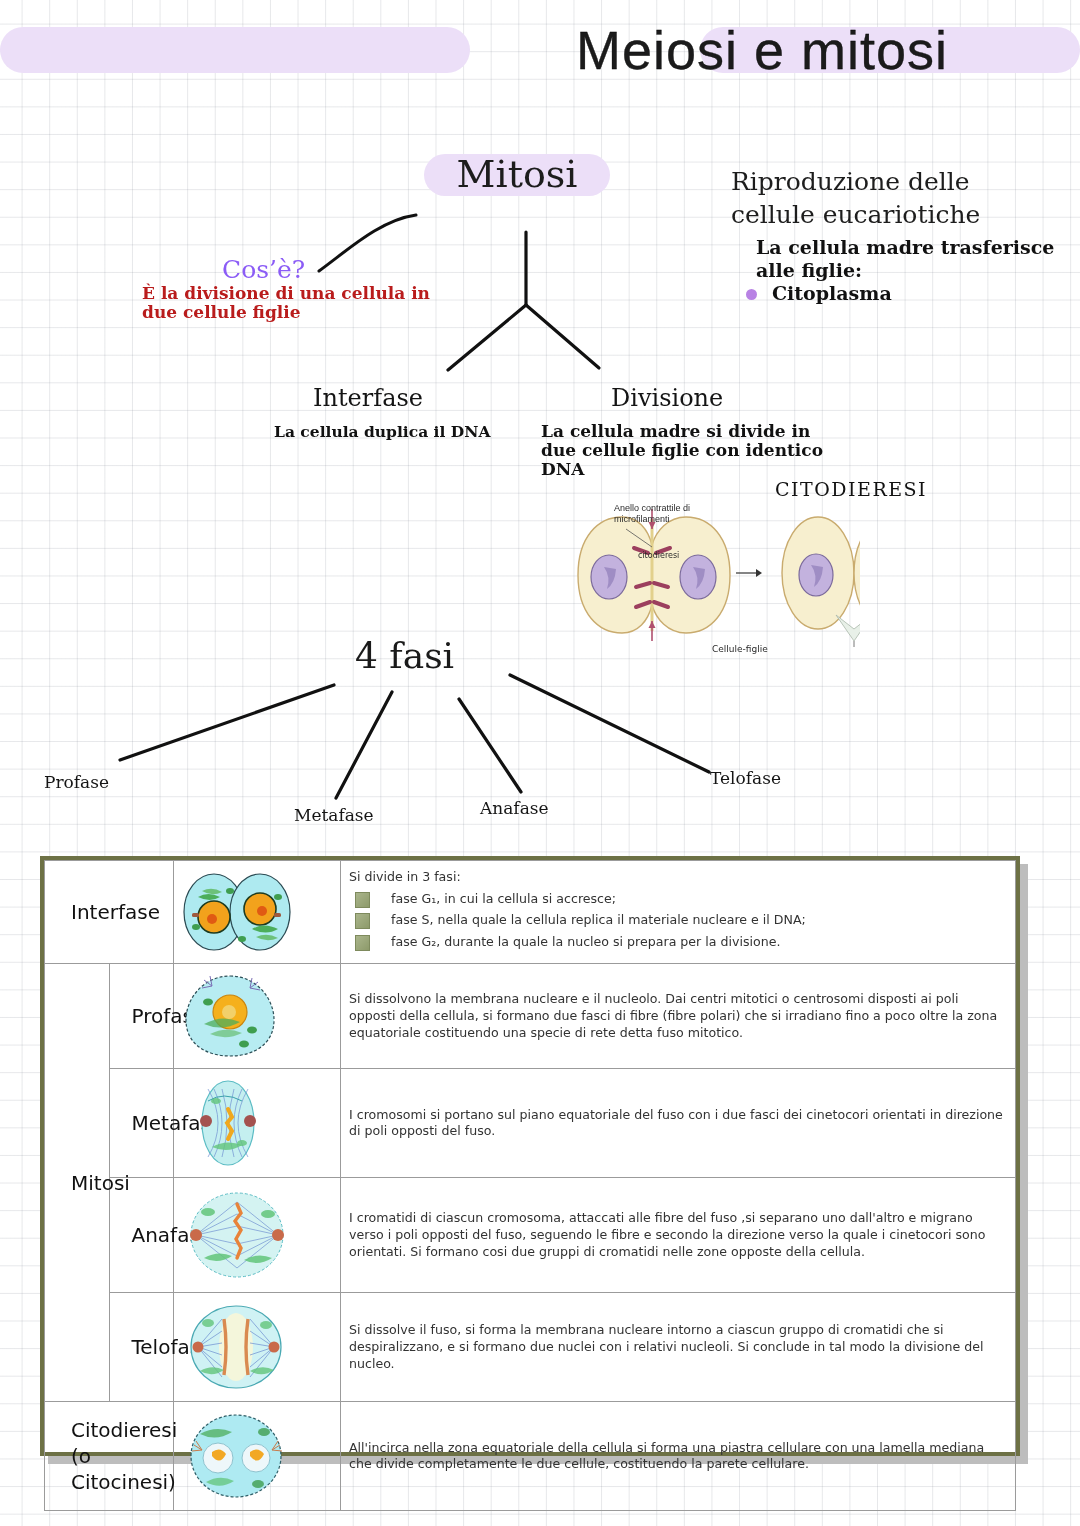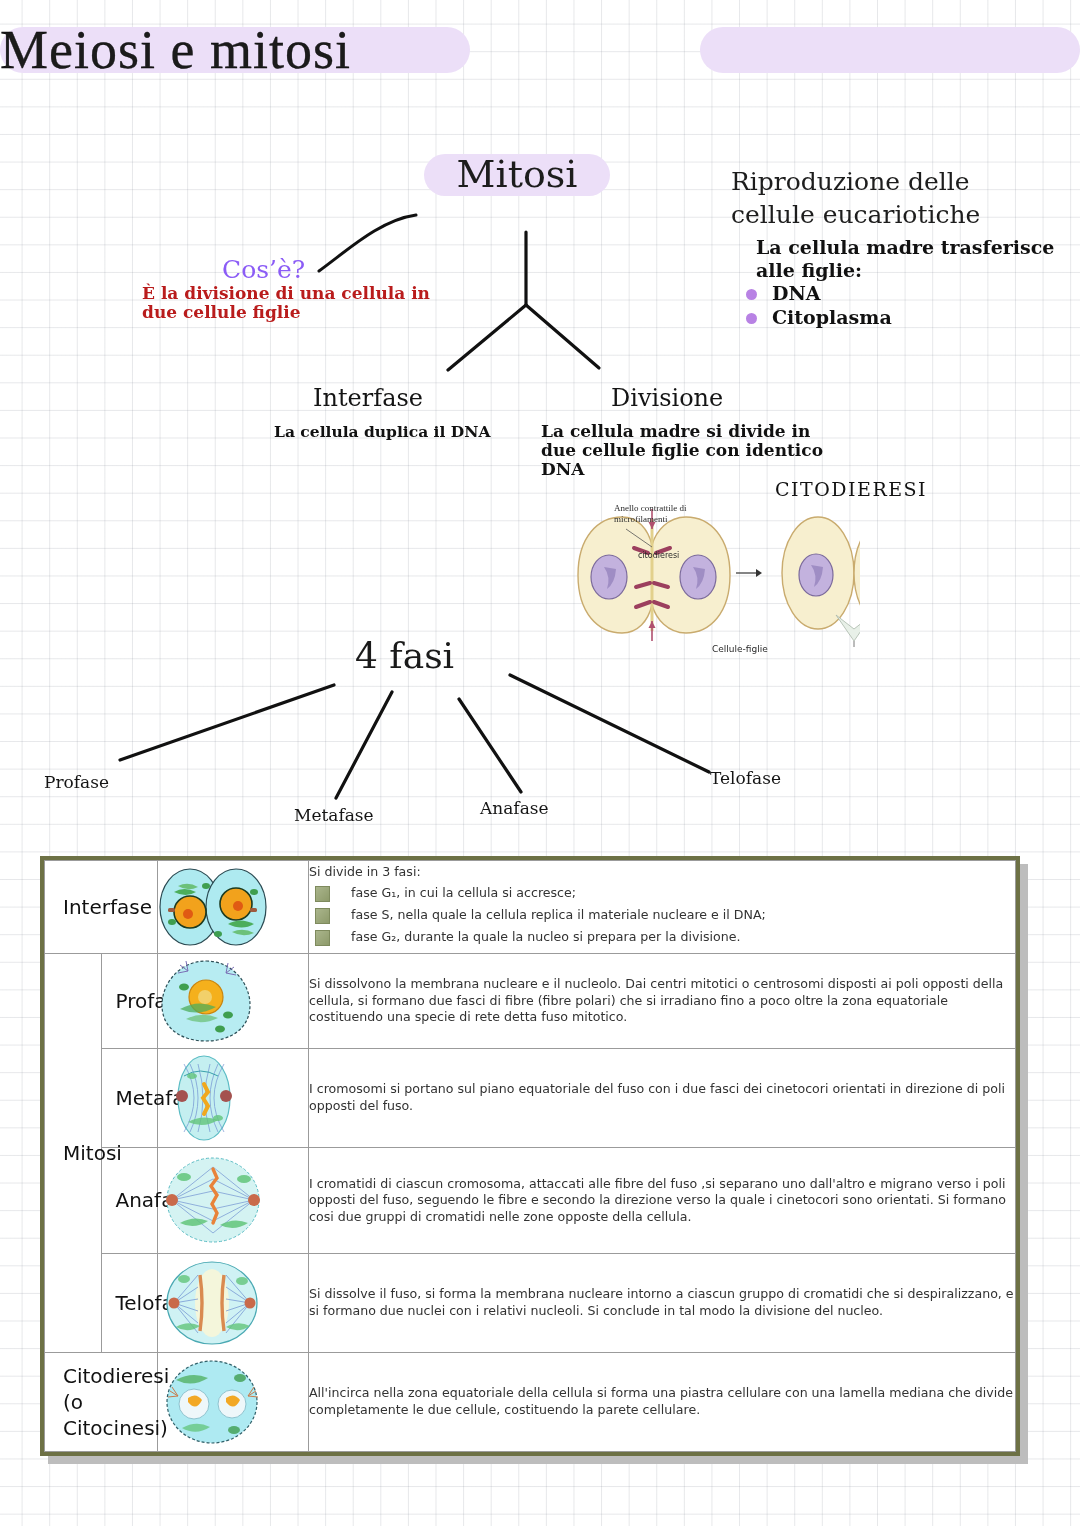--- a/index.html
+++ b/index.html
@@ -19,23 +19,23 @@
   
   #header-band{
     left:0;top:27px;width:1080px;height:46px;
   }
   #header-band .bar-l,#header-band .bar-r{
     position:absolute;top:0;height:46px;background:#ecdff8;border-radius:23px;
   }
   #header-band .bar-l{left:0;width:470px;}
   #header-band .bar-r{left:700px;width:380px;}
   #page-title{
-    position:absolute;left:0;top:-2px;width:948px;text-align:left;
+    position:absolute;left:0;top:-2px;width:948px;text-align:right;
     font-size:54px;line-height:50px;letter-spacing:1px;
-    font-family:Liberation Serif, serif;font-weight:400;
+    font-family:Liberation Sans, sans-serif;font-weight:400;
     color:#1b1b1b;
     -webkit-text-stroke:0.3px #000;
   }
 
   
   #mitosi-pill{
     left:424px;top:154px;width:186px;height:42px;
     background:#ecdff8;border-radius:21px;
   }
   #mitosi-label{
@@ -93,21 +93,21 @@
   }
 
   
   #citodieresi-title{
     left:775px;top:478px;
     font-family:"DejaVu Serif", serif;font-size:19px;letter-spacing:1.5px;color:#111;font-weight:400;
   }
   #cyto-diagram{left:540px;top:495px;width:320px;height:160px;}
   #cyto-cap1{
     left:614px;top:503px;width:110px;
-    font-family:Liberation Serif, serif;font-size:9px;line-height:11px;color:#2b2b2b;
+    font-family:Liberation Sans, sans-serif;font-size:9px;line-height:11px;color:#2b2b2b;
   }
   #cyto-cap2{
     left:638px;top:551px;
     font-family:"DejaVu Sans", sans-serif;font-size:8px;color:#2b2b2b;
   }
   #cyto-cap3{
     left:712px;top:644px;
     font-family:"DejaVu Sans", sans-serif;font-size:9px;color:#2b2b2b;
   }
 
@@ -132,21 +132,21 @@
     position:absolute;left:8px;top:8px;width:980px;height:600px;background:#bdbdbd;
   }
   #phase-table{
     position:absolute;left:0;top:0;width:980px;height:600px;
     background:#fff;border:4px solid #6d7145;box-sizing:border-box;
   }
   #phase-table table{
     width:100%;height:100%;border-collapse:collapse;table-layout:fixed;
   }
   #phase-table td{
-    border:1px solid #9b9b9b;vertical-align:middle;padding:0;
+    border:1px solid #9b9b9b;vertical-align:middle;padding:8px;
     background:transparent;
   }
   td.cat{width:112px;border-left:none;}
   td.phase{width:110px;}
   td.pic{width:150px;text-align:center;}
   td.desc{padding:6px 12px 6px 10px;}
   .cat-label{
     font-family:"DejaVu Sans", sans-serif;font-size:20px;color:#111;padding-left:18px;line-height:26px;
   }
   .phase-label{
@@ -193,21 +193,20 @@
   <path d="M 521 792 L 459 699" stroke="#111" stroke-width="3.2" fill="none" stroke-linecap="round"></path>
   <path d="M 709 772 L 510 675" stroke="#111" stroke-width="3.2" fill="none" stroke-linecap="round"></path>
 </svg>
 
 <div class="abs" id="cose-label">Cos’è?</div>
 <div class="abs" id="cose-text">È la divisione di una cellula in due cellule figlie</div>
 
 <div class="abs" id="repro-title">Riproduzione delle cellule eucariotiche</div>
 <div class="abs" id="repro-sub">La cellula madre trasferisce alle figlie:</div>
 <ul class="abs" id="repro-list">
-  <li><span class="dot"></span><span>DNA</span></li>
   <li><span class="dot"></span><span>Citoplasma</span></li>
 </ul>
 
 <div class="abs" id="interfase-label">Interfase</div>
 <div class="abs" id="interfase-text">La cellula duplica il DNA</div>
 <div class="abs" id="divisione-label">Divisione</div>
 <div class="abs" id="divisione-text">La cellula madre si divide in due cellule figlie con identico DNA</div>
 
 <div class="abs" id="citodieresi-title">CITODIERESI</div>
 

